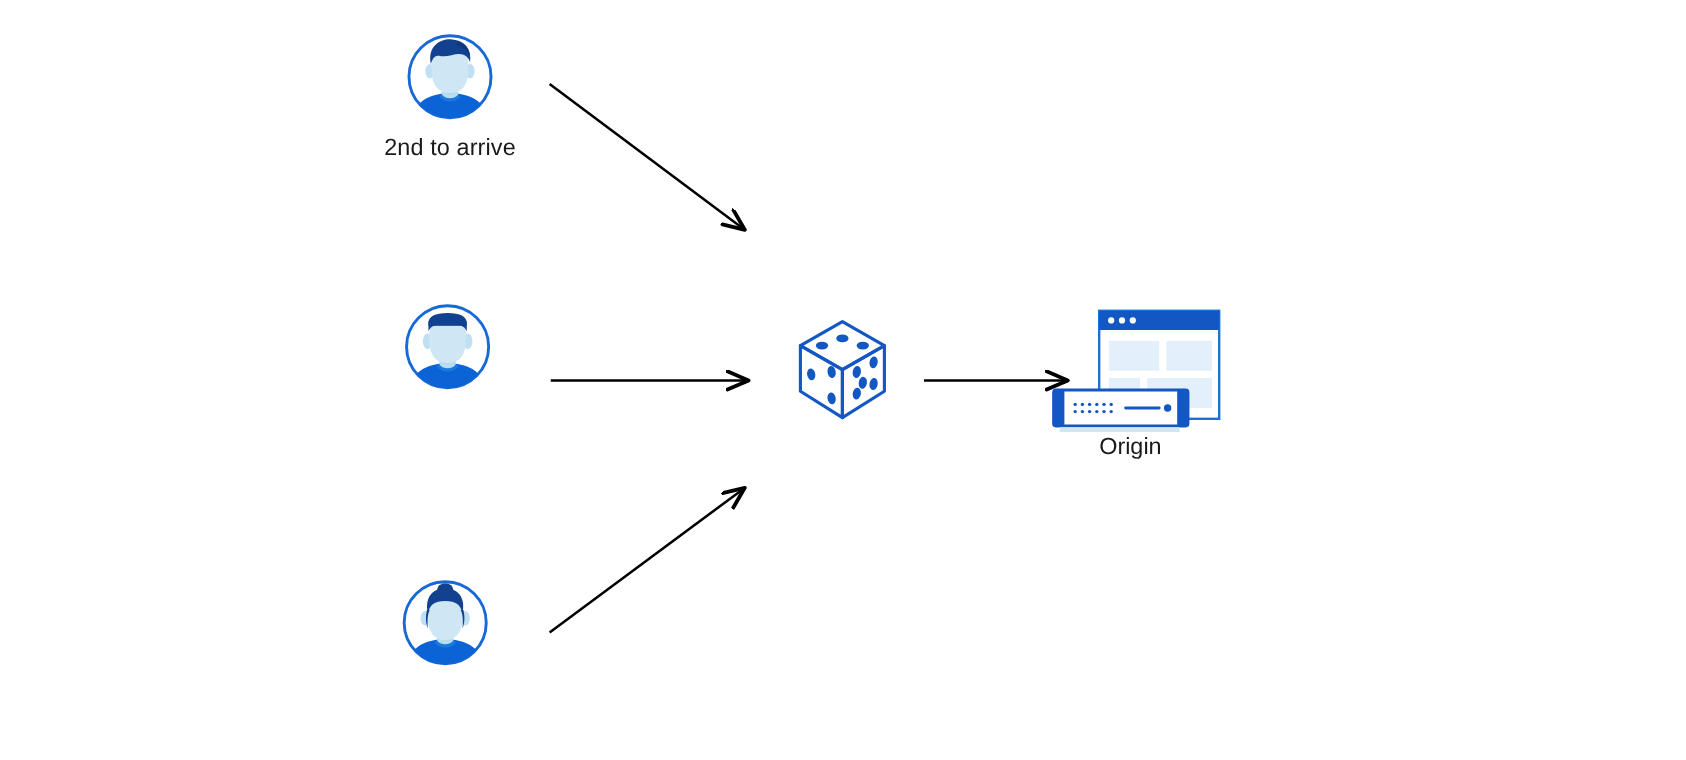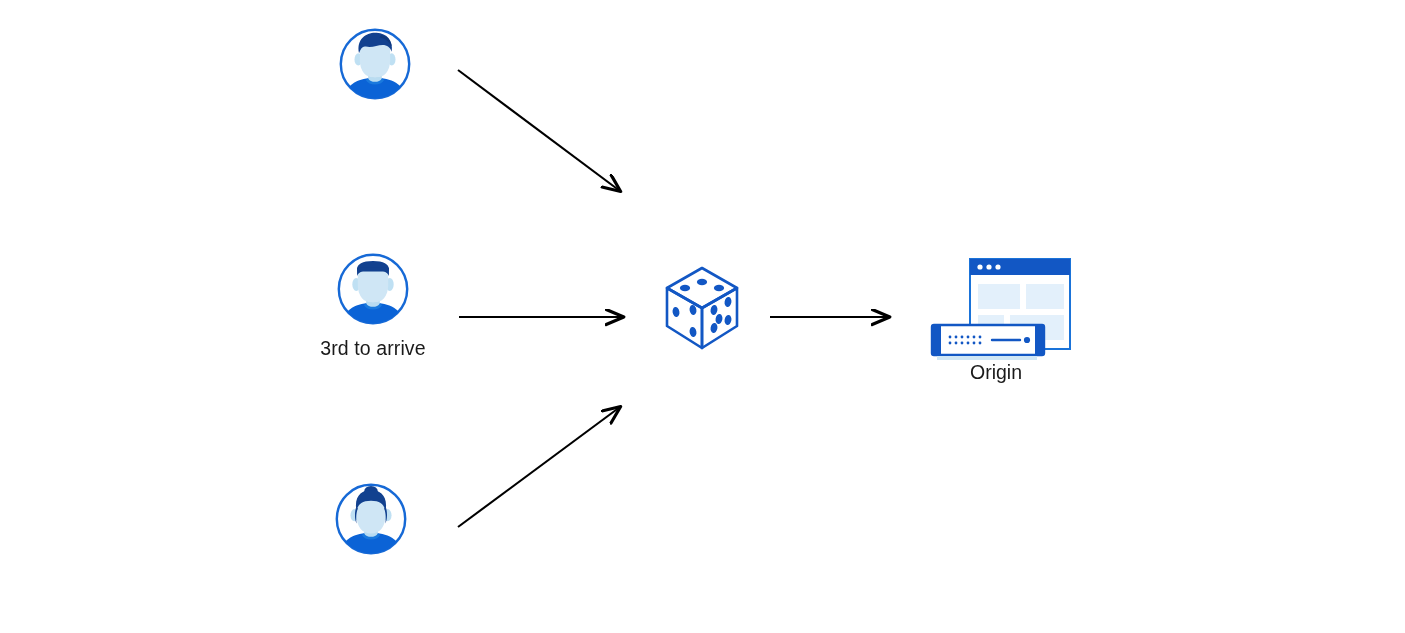--- a/index.html
+++ b/index.html
@@ -120,20 +120,21 @@
 
           <path d="M30,30 C30,16 70,16 70,30 L70,44 C70,60 62,68 50,68 C38,68 30,60 30,44 Z" fill="#cfe6f5"></path>
 
           <path d="M29,36 C25,16 40,8 52,9 C66,10 74,19 72,34
                    C70,28 66,25 60,25 C53,25 46,29 38,27
                    C34,26 31,29 29,36 Z" fill="#12418f"></path>
           <path d="M58,12 C66,13 71,19 72,27 C68,20 63,16 56,15 Z" fill="#0f387c"></path>
         </g>
       </svg>
     </div>
+    <div class="node-label">2nd to arrive</div>
   </div>
 
   <div class="node avatar-node" style="left:293px; top:251px;">
     <div class="avatar-wrap">
       <svg viewBox="0 0 100 100" width="76" height="76">
         <defs>
           <clipPath id="clipMid">
               <circle cx="50" cy="50" r="45"></circle>
             </clipPath>
         </defs>
@@ -146,21 +147,20 @@
           <ellipse cx="28" cy="44" rx="5.2" ry="8.5" fill="#bfe0f3"></ellipse>
           <ellipse cx="72" cy="44" rx="5.2" ry="8.5" fill="#bfe0f3"></ellipse>
           <path d="M30,30 C30,16 70,16 70,30 L70,44 C70,60 62,68 50,68 C38,68 30,60 30,44 Z" fill="#cfe6f5"></path>
 
           <path d="M29,33 L29,24 C29,17 36,13 50,13 C64,13 71,17 71,24 L71,33
                    C69,27 62,25 50,25 C38,25 31,27 29,33 Z" fill="#12418f"></path>
           <rect x="29" y="22" width="42" height="5" fill="#12418f"></rect>
         </g>
       </svg>
     </div>
-    <div class="node-label">3rd to arrive</div>
   </div>
 
   <div class="node avatar-node" style="left:291px; top:481px;">
     <div class="avatar-wrap">
       <svg viewBox="0 0 100 100" width="76" height="76">
         <defs>
           <clipPath id="clipBot">
               <circle cx="50" cy="50" r="45"></circle>
             </clipPath>
         </defs>
@@ -210,21 +210,21 @@
       <g fill="#1257c4">
         <ellipse cx="71" cy="40" rx="3.4" ry="5" transform="rotate(10 71 40)"></ellipse>
         <ellipse cx="71" cy="58" rx="3.4" ry="5" transform="rotate(10 71 58)"></ellipse>
         <ellipse cx="57" cy="48" rx="3.4" ry="5" transform="rotate(10 57 48)"></ellipse>
         <ellipse cx="57" cy="66" rx="3.4" ry="5" transform="rotate(10 57 66)"></ellipse>
         <ellipse cx="62" cy="57" rx="3.4" ry="5" transform="rotate(10 62 57)"></ellipse>
       </g>
     </svg>
   </div>
 
-  <div class="node origin-node" style="left:916px; top:255px;">
+  <div class="node origin-node" style="left:862px; top:255px;">
     <div class="origin-graphic">
       <svg width="150" height="110" viewBox="0 0 150 110">
 
         <g>
           <rect x="44" y="4" width="100" height="90" fill="#ffffff" stroke="#1a73d9" stroke-width="2"></rect>
           <rect x="44" y="4" width="100" height="16" fill="#1257c4"></rect>
           <circle cx="54" cy="12" r="2.6" fill="#ffffff"></circle>
           <circle cx="63" cy="12" r="2.6" fill="#ffffff"></circle>
           <circle cx="72" cy="12" r="2.6" fill="#ffffff"></circle>
 

